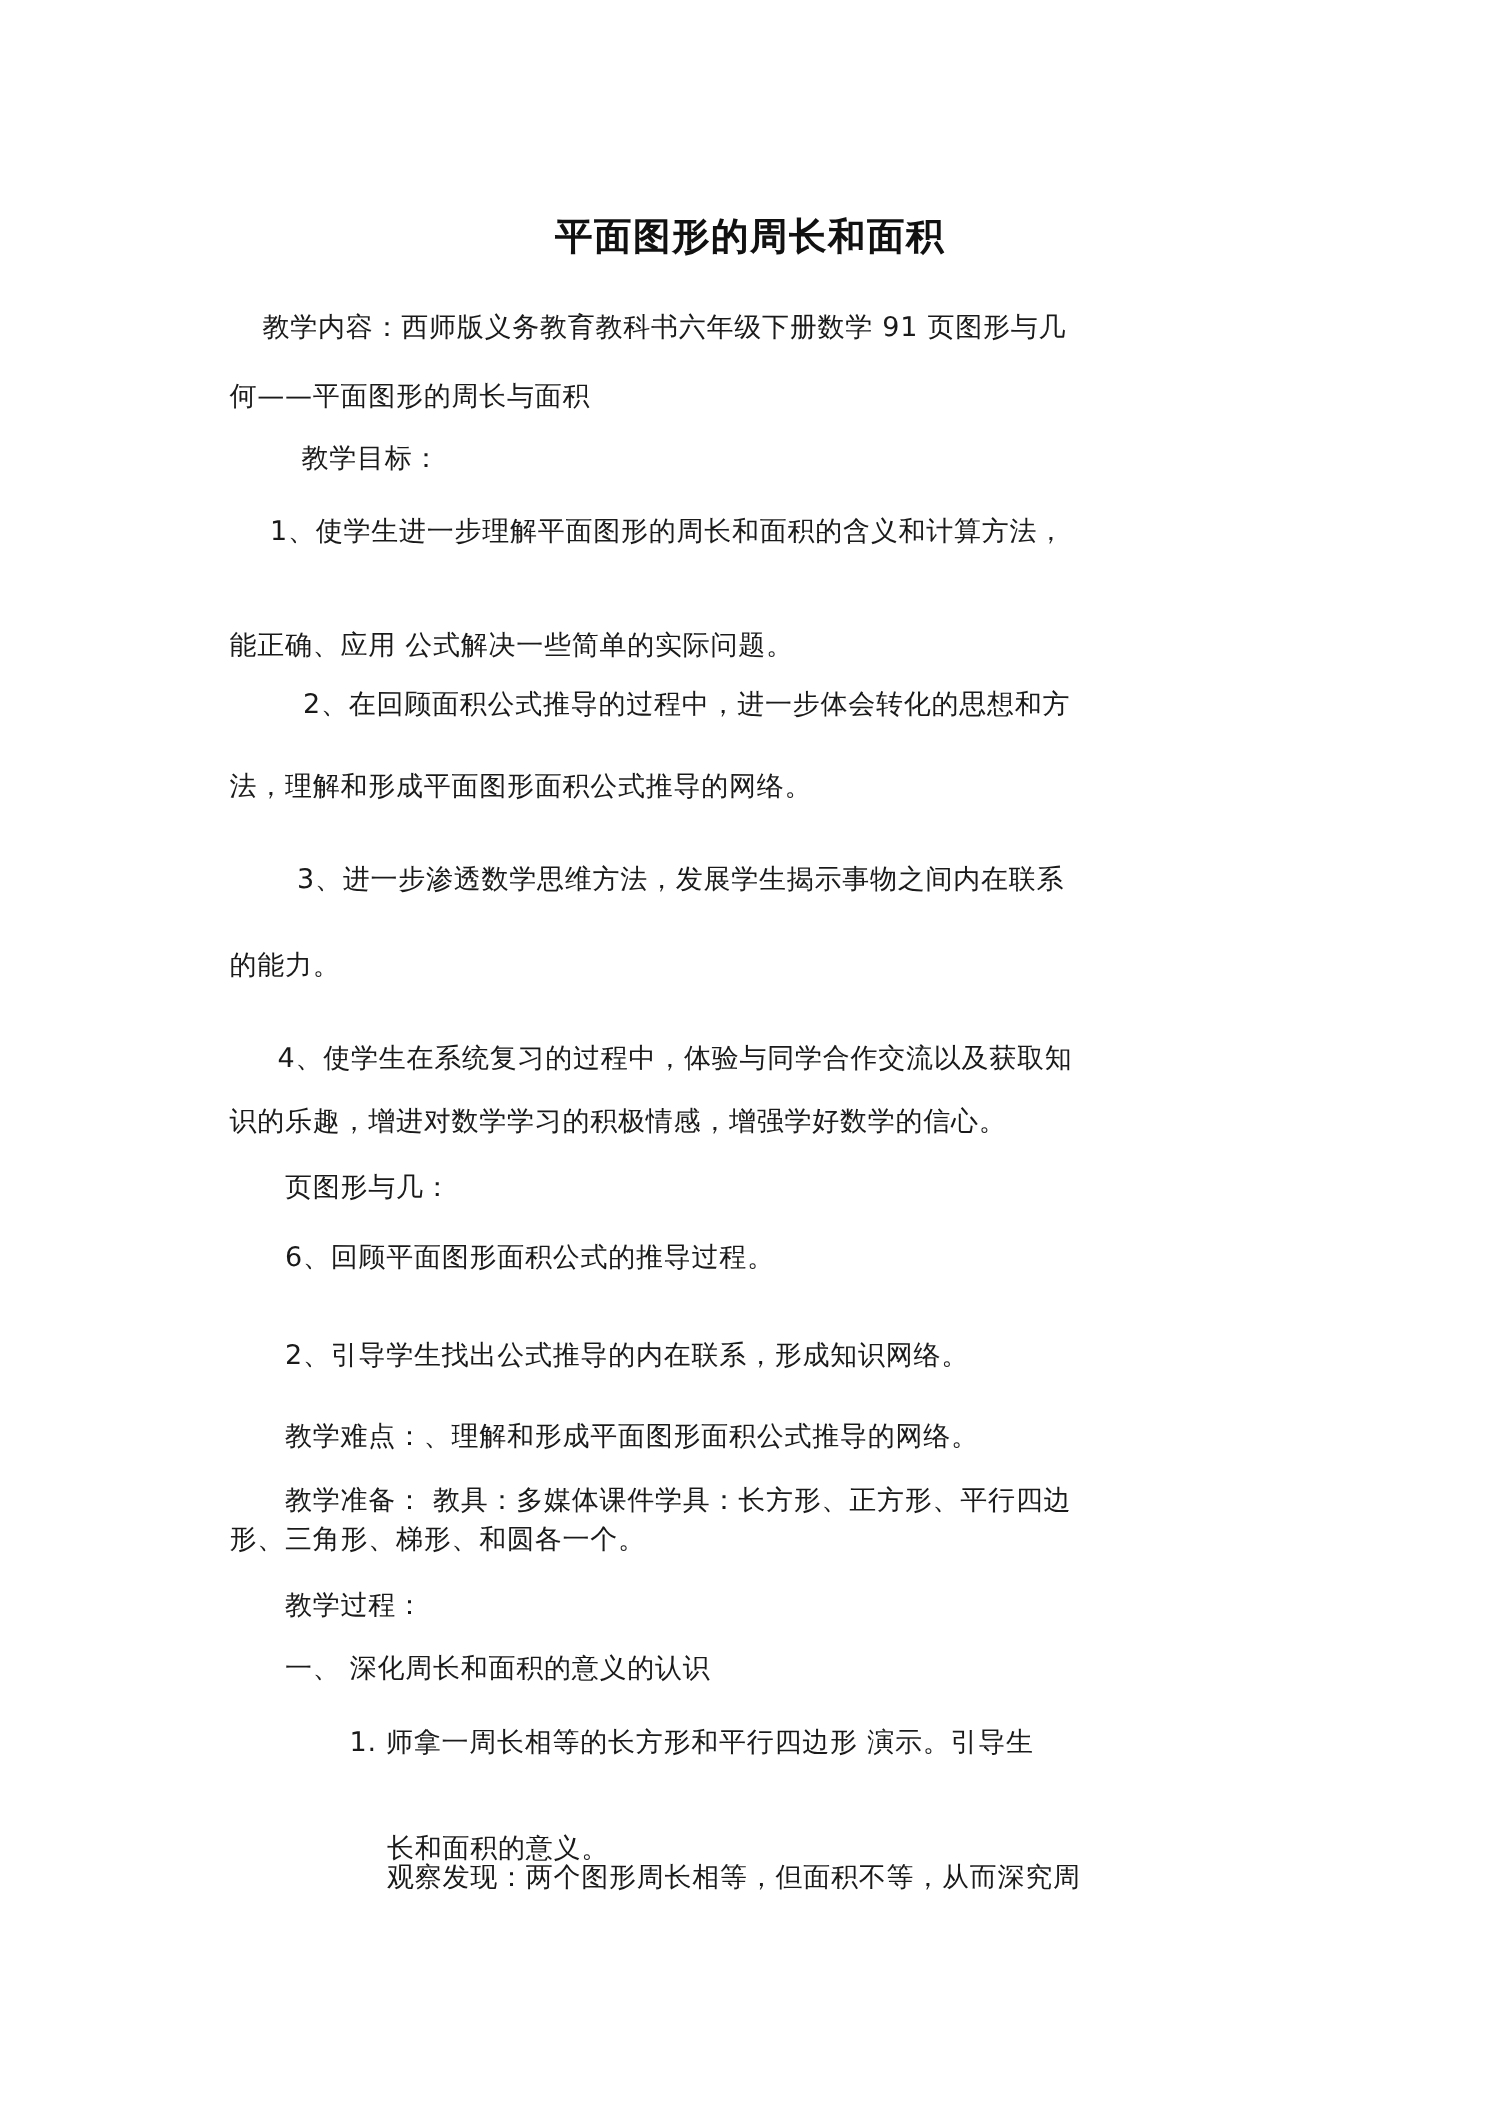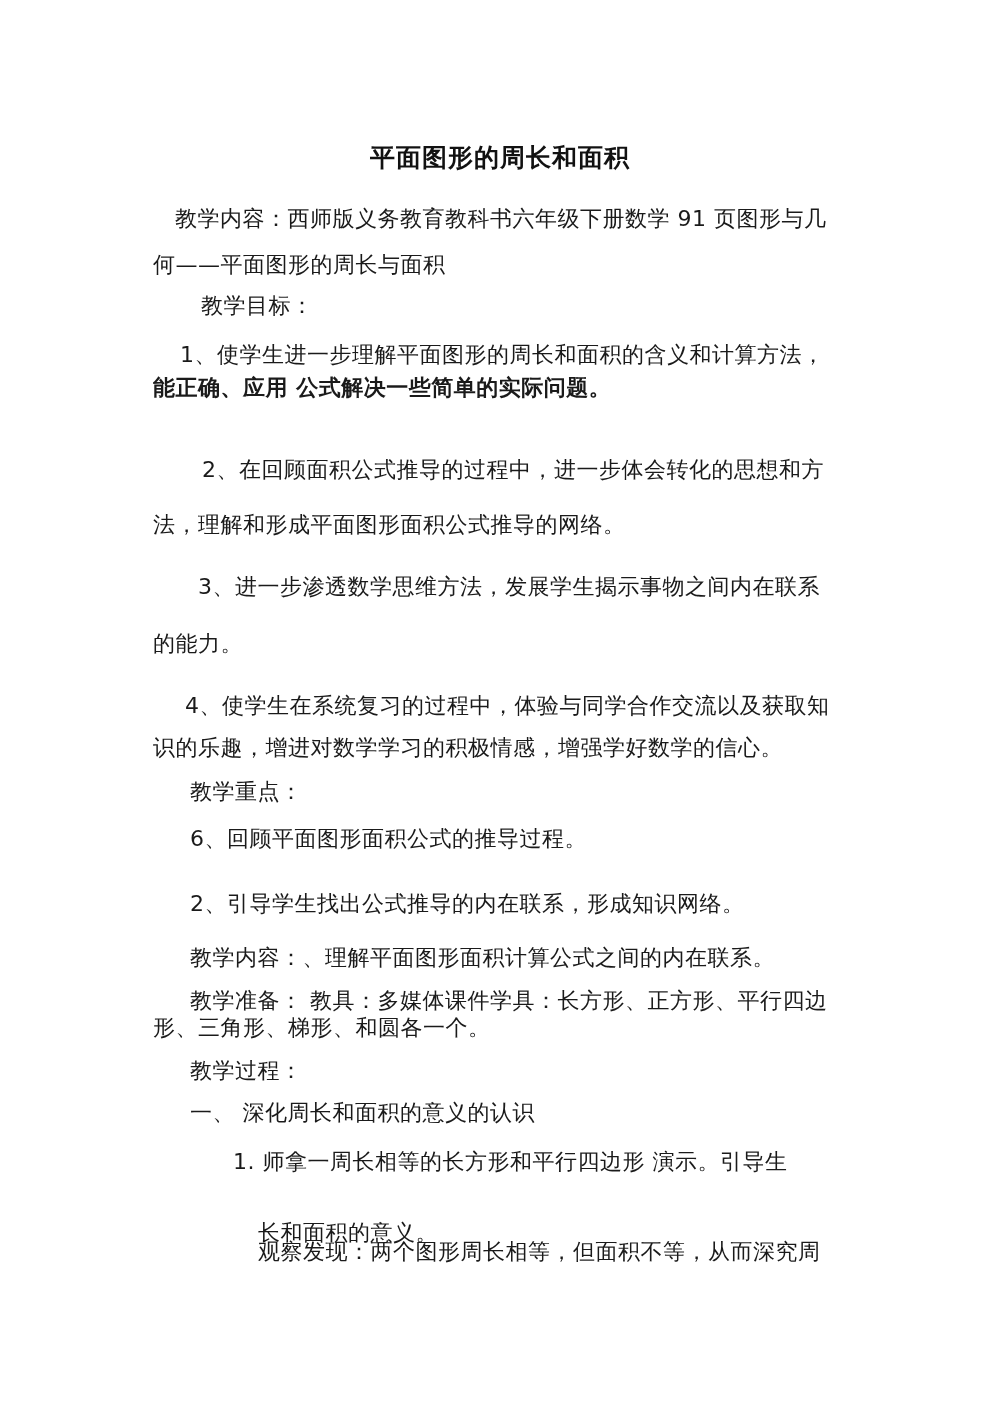--- a/index.html
+++ b/index.html
@@ -3,50 +3,50 @@
 <meta charset="utf-8">
 <style>
   html, body { margin: 0; padding: 0; background: #ffffff; }
   body {
     width: 1000px; height: 1415px; position: relative; overflow: hidden;
     font-family: "DejaVu Sans", "Liberation Sans", sans-serif;
     color: #1a1a1a;
   }
   .line {
     position: absolute; white-space: nowrap;
-    font-size: 22px; line-height: 28px; letter-spacing: 0.5px;
+    font-size: 18px; line-height: 28px; letter-spacing: 0.5px;
   }
   .title {
     position: absolute; top: 142px; left: 0; width: 1000px; text-align: center;
     font-size: 25px; font-weight: bold; line-height: 32px; letter-spacing: 1px;
     color: #111;
   }
 </style>
 </head>
 <body>
 
 <div>
   <div class="title">平面图形的周长和面积</div>
   <div id="lines">
       <div class="line" style="left: 175px; top: 205px;">教学内容：西师版义务教育教科书六年级下册数学 91 页图形与几</div>
       <div class="line" style="left: 153px; top: 251px;">何——平面图形的周长与面积</div>
       <div class="line" style="left: 187px; top: 292px; margin-left: 14px;">教学目标：</div>
       <div class="line" style="left: 180px; top: 341px;">1、使学生进一步理解平面图形的周长和面积的含义和计算方法，</div>
-      <div class="line" style="left: 153px; top: 374px; font-weight: bold;">能正确、应用 公式解决一些简单的实际问题。</div>
+      <div class="line" style="left: 153px; top: 417px;">能正确、应用 公式解决一些简单的实际问题。</div>
       <div class="line" style="left: 202px; top: 456px;">2、在回顾面积公式推导的过程中，进一步体会转化的思想和方</div>
       <div class="line" style="left: 153px; top: 511px;">法，理解和形成平面图形面积公式推导的网络。</div>
       <div class="line" style="left: 198px; top: 573px; text-align: right;">3、进一步渗透数学思维方法，发展学生揭示事物之间内在联系</div>
       <div class="line" style="left: 153px; top: 630px;">的能力。</div>
       <div class="line" style="left: 185px; top: 692px;">4、使学生在系统复习的过程中，体验与同学合作交流以及获取知</div>
       <div class="line" style="left: 153px; top: 734px;">识的乐趣，增进对数学学习的积极情感，增强学好数学的信心。</div>
-      <div class="line" style="left: 190px; top: 778px;">教学重点：</div>
+      <div class="line" style="left: 190px; top: 778px;">页图形与几：</div>
       <div class="line" style="left: 190px; top: 825px;">6、回顾平面图形面积公式的推导过程。</div>
       <div class="line" style="left: 190px; top: 890px;">2、引导学生找出公式推导的内在联系，形成知识网络。</div>
-      <div class="line" style="left: 190px; top: 944px;">教学内容：、理解平面图形面积计算公式之间的内在联系。</div>
+      <div class="line" style="left: 190px; top: 944px;">教学难点：、理解和形成平面图形面积公式推导的网络。</div>
       <div class="line" style="left: 190px; top: 987px;">教学准备： 教具：多媒体课件学具：长方形、正方形、平行四边</div>
-      <div class="line" style="left: 153px; top: 1014px;">形、三角形、梯形、和圆各一个。</div>
+      <div class="line" style="left: 153px; top: 1014px; font-family: Liberation Mono, monospace;">形、三角形、梯形、和圆各一个。</div>
       <div class="line" style="left: 190px; top: 1057px;">教学过程：</div>
       <div class="line" style="left: 190px; top: 1099px;">一、  深化周长和面积的意义的认识</div>
       <div class="line" style="left: 233px; top: 1148px;">1.    师拿一周长相等的长方形和平行四边形 演示。引导生</div>
       <div class="line" style="left: 258px; top: 1194px; margin-top: 44px;">观察发现：两个图形周长相等，但面积不等，从而深究周</div>
       <div class="line" style="left: 258px; top: 1219px;">长和面积的意义。</div>
     </div>
 </div>
 
 </body></html>

